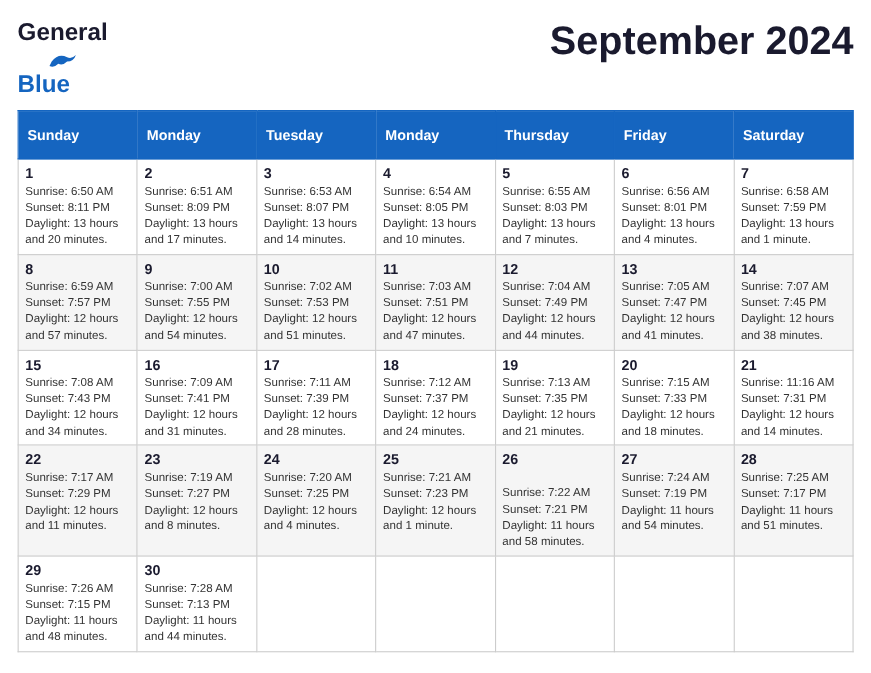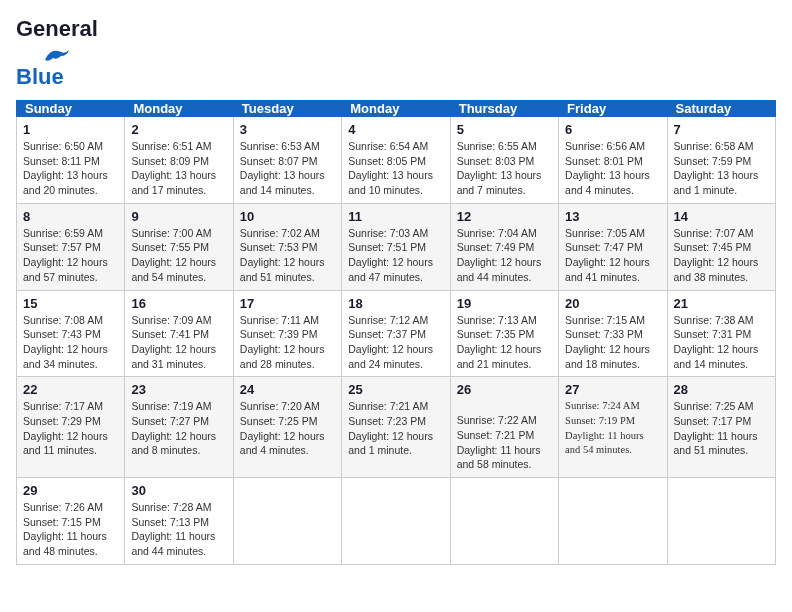--- a/index.html
+++ b/index.html
@@ -41,21 +41,21 @@
     }
     .calendar {
       width: 100%;
       border-collapse: collapse;
       font-size: 11px;
     }
     .calendar th {
       background: #1565c0;
       color: #fff;
       text-align: left;
-      padding: 0 8px;
+      padding: 14px 8px;
       font-size: 13px;
       font-weight: bold;
       border: 1px solid #1565c0;
     }
     .calendar td {
       border: 1px solid #ccc;
       vertical-align: top;
       padding: 5px 6px;
       width: calc(100% / 7);
       background: #fff;
@@ -87,20 +87,21 @@
   <div class="logo">
     <div class="logo-row">
       <span style="font-size:22px;font-weight:bold;color:#1a1a2e;">General</span>
       <svg width="28" height="22" viewBox="0 0 28 22">
         <path d="M4,10 Q10,2 18,6 Q22,8 26,4 Q24,10 18,10 Q14,14 10,12 Q6,16 2,14 Z" fill="#1565c0"></path>
       </svg>
     </div>
     <span style="font-size:22px;font-weight:bold;color:#1565c0;margin-top:-4px;">Blue</span>
   </div>
   <div class="title-block">
+    <div class="main-title">September 2024</div>
   </div>
 </div>
 
 <table class="calendar">
   <thead>
     <tr>
       <th>Sunday</th>
       <th>Monday</th>
       <th>Tuesday</th>
       <th>Monday</th>
@@ -250,21 +251,21 @@
         </td>
         <td>
           <span class="day-num">20</span>
           <div class="day-info" style="white-space: pre-line;">Sunrise: 7:15 AM
 Sunset: 7:33 PM
 Daylight: 12 hours
 and 18 minutes.</div>
         </td>
         <td>
           <span class="day-num">21</span>
-          <div class="day-info" style="white-space: pre-line;">Sunrise: 7:38 AM
+          <div class="day-info" style="white-space: pre-line;">Sunrise: 11:16 AM
 Sunset: 7:31 PM
 Daylight: 12 hours
 and 14 minutes.</div>
         </td>
       </tr>
       <tr>
         <td>
           <span class="day-num">22</span>
           <div class="day-info" style="white-space: pre-line;">Sunrise: 7:17 AM
 Sunset: 7:29 PM
@@ -294,21 +295,21 @@
         </td>
         <td>
           <span class="day-num">26</span>
           <div class="day-info" style="white-space: pre-line; margin-top: 16px;">Sunrise: 7:22 AM
 Sunset: 7:21 PM
 Daylight: 11 hours
 and 58 minutes.</div>
         </td>
         <td>
           <span class="day-num">27</span>
-          <div class="day-info" style="white-space: pre-line; font-family: Liberation Serif, serif;">Sunrise: 7:24 AM
+          <div class="day-info" style="white-space: pre-line;">Sunrise: 7:24 AM
 Sunset: 7:19 PM
 Daylight: 11 hours
 and 54 minutes.</div>
         </td>
         <td>
           <span class="day-num">28</span>
           <div class="day-info" style="white-space: pre-line;">Sunrise: 7:25 AM
 Sunset: 7:17 PM
 Daylight: 11 hours
 and 51 minutes.</div>

